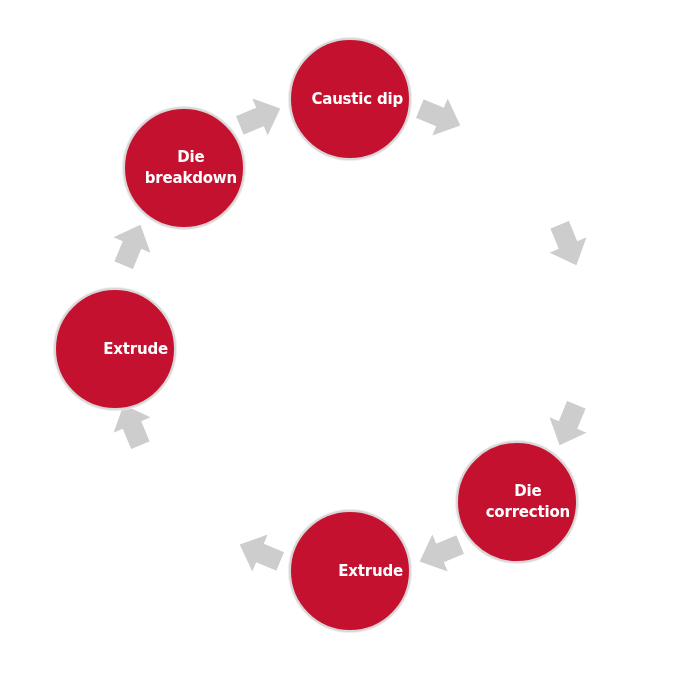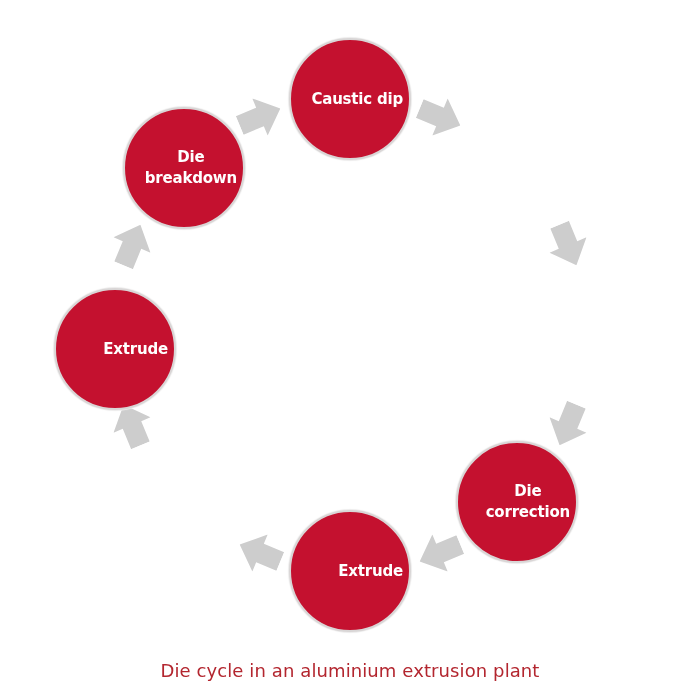--- a/index.html
+++ b/index.html
@@ -126,14 +126,13 @@
     <span class="node-label">Extrude</span>
   </div>
   <div class="node" style="left:115px; top:349px;">
     <span class="node-label">Extrude</span>
   </div>
   <div class="node" style="left:184px; top:168px;">
     <span class="node-label">Die
 breakdown</span>
   </div>
 
-  <div class="caption">Die cycle in an aluminium extrusion plant</div>
 </div>
 
 </body></html>

